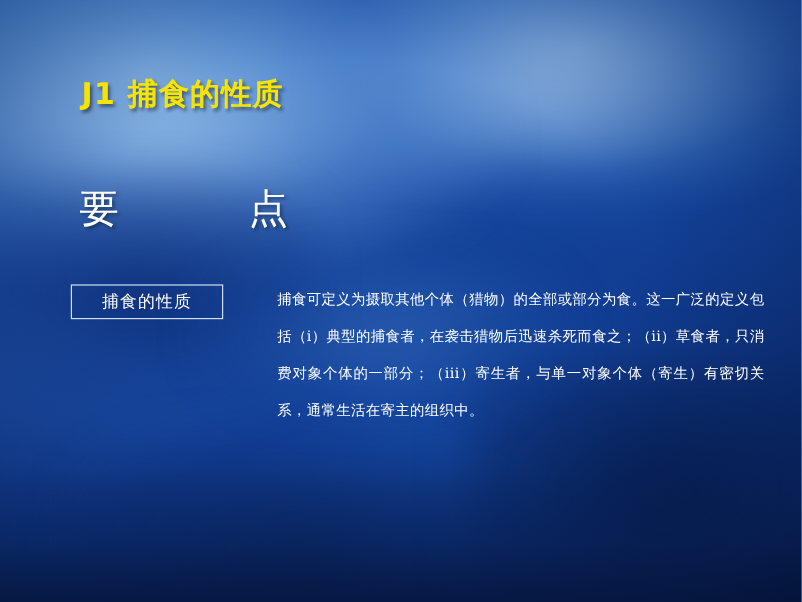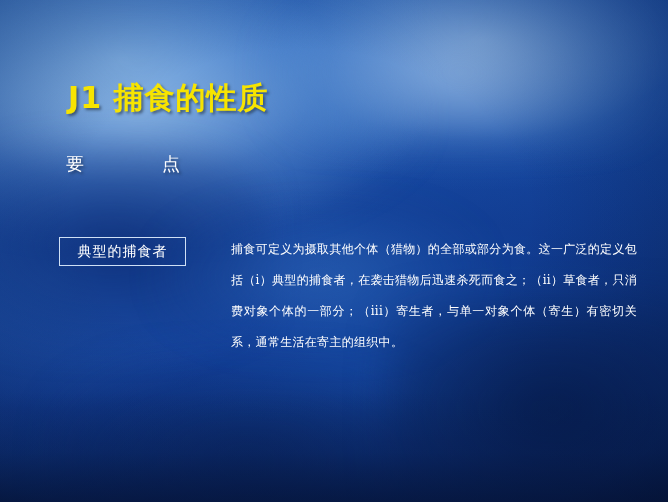--- a/index.html
+++ b/index.html
@@ -99,37 +99,37 @@
   }
 
   .content {
     position: absolute;
     inset: 0;
   }
 
   .title {
     position: absolute;
     left: 68px;
-    top: 78px;
+    top: 62px;
     color: #f7e400;
     font-family: "DejaVu Sans", "Liberation Sans", sans-serif;
-    font-size: 30px;
+    font-size: 25px;
     font-weight: bold;
     letter-spacing: 1px;
     text-shadow: 2px 2px 3px rgba(0,0,0,0.45);
     white-space: nowrap;
   }
 
   .subtitle {
     position: absolute;
     left: 66px;
     top: 152px;
     color: #ffffff;
     font-family: "DejaVu Sans", "Liberation Sans", sans-serif;
-    font-size: 18px;
+    font-size: 33px;
     letter-spacing: 14px;
     text-shadow: 2px 2px 3px rgba(0,0,0,0.4);
     white-space: nowrap;
   }
 
   .term-box {
     position: absolute;
     left: 59px;
     top: 237px;
     width: 127px;
@@ -174,18 +174,18 @@
   <div class="bg-dark-3"></div>
   <div class="bg-dark-2"></div>
   <div class="bg-bottom-haze"></div>
   <div class="bg-vignette"></div>
 
   <div class="content">
     <div class="title">J1  捕食的性质</div>
     <div class="subtitle">要　　点</div>
 
     <div class="term-box">
-      <span class="term-box-label">典型的捕食者</span>
+      <span class="term-box-label">捕食的性质</span>
     </div>
 
     <div class="body-text">捕食可定义为摄取其他个体（猎物）的全部或部分为食。这一广泛的定义包括（i）典型的捕食者，在袭击猎物后迅速杀死而食之；（ii）草食者，只消费对象个体的一部分；（iii）寄生者，与单一对象个体（寄生）有密切关系，通常生活在寄主的组织中。</div>
   </div>
 </div>
 
 </body></html>

